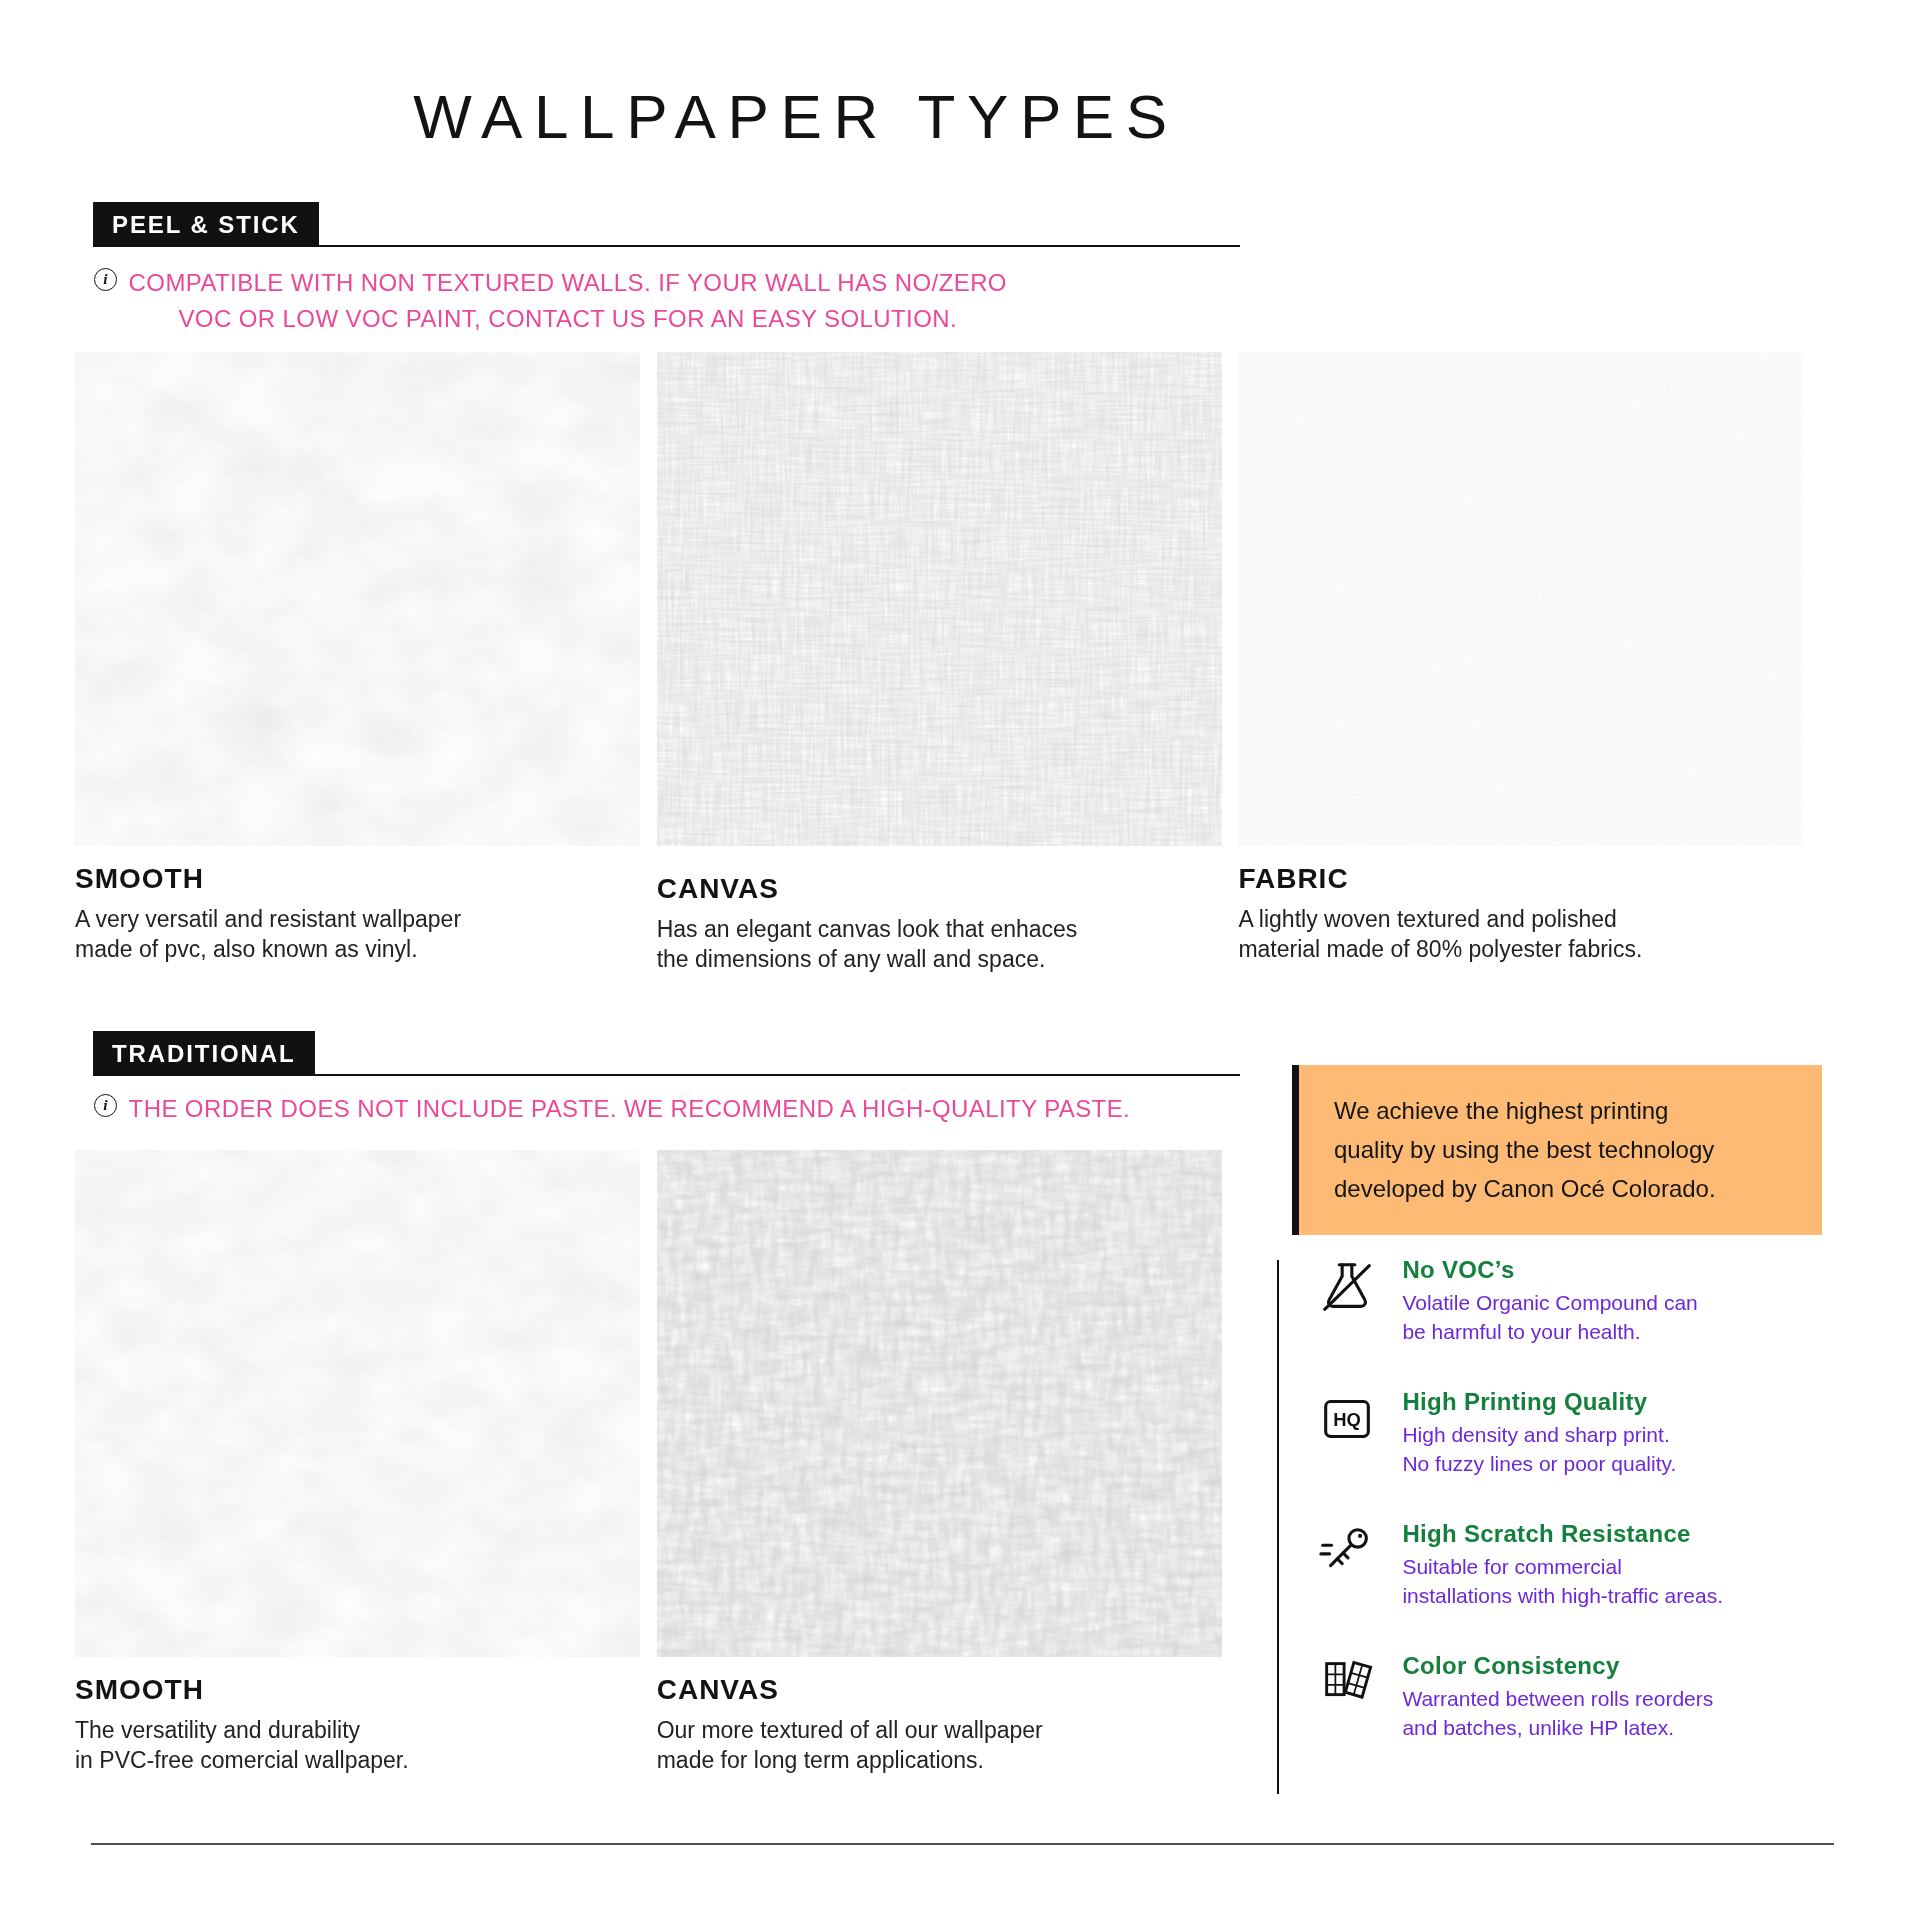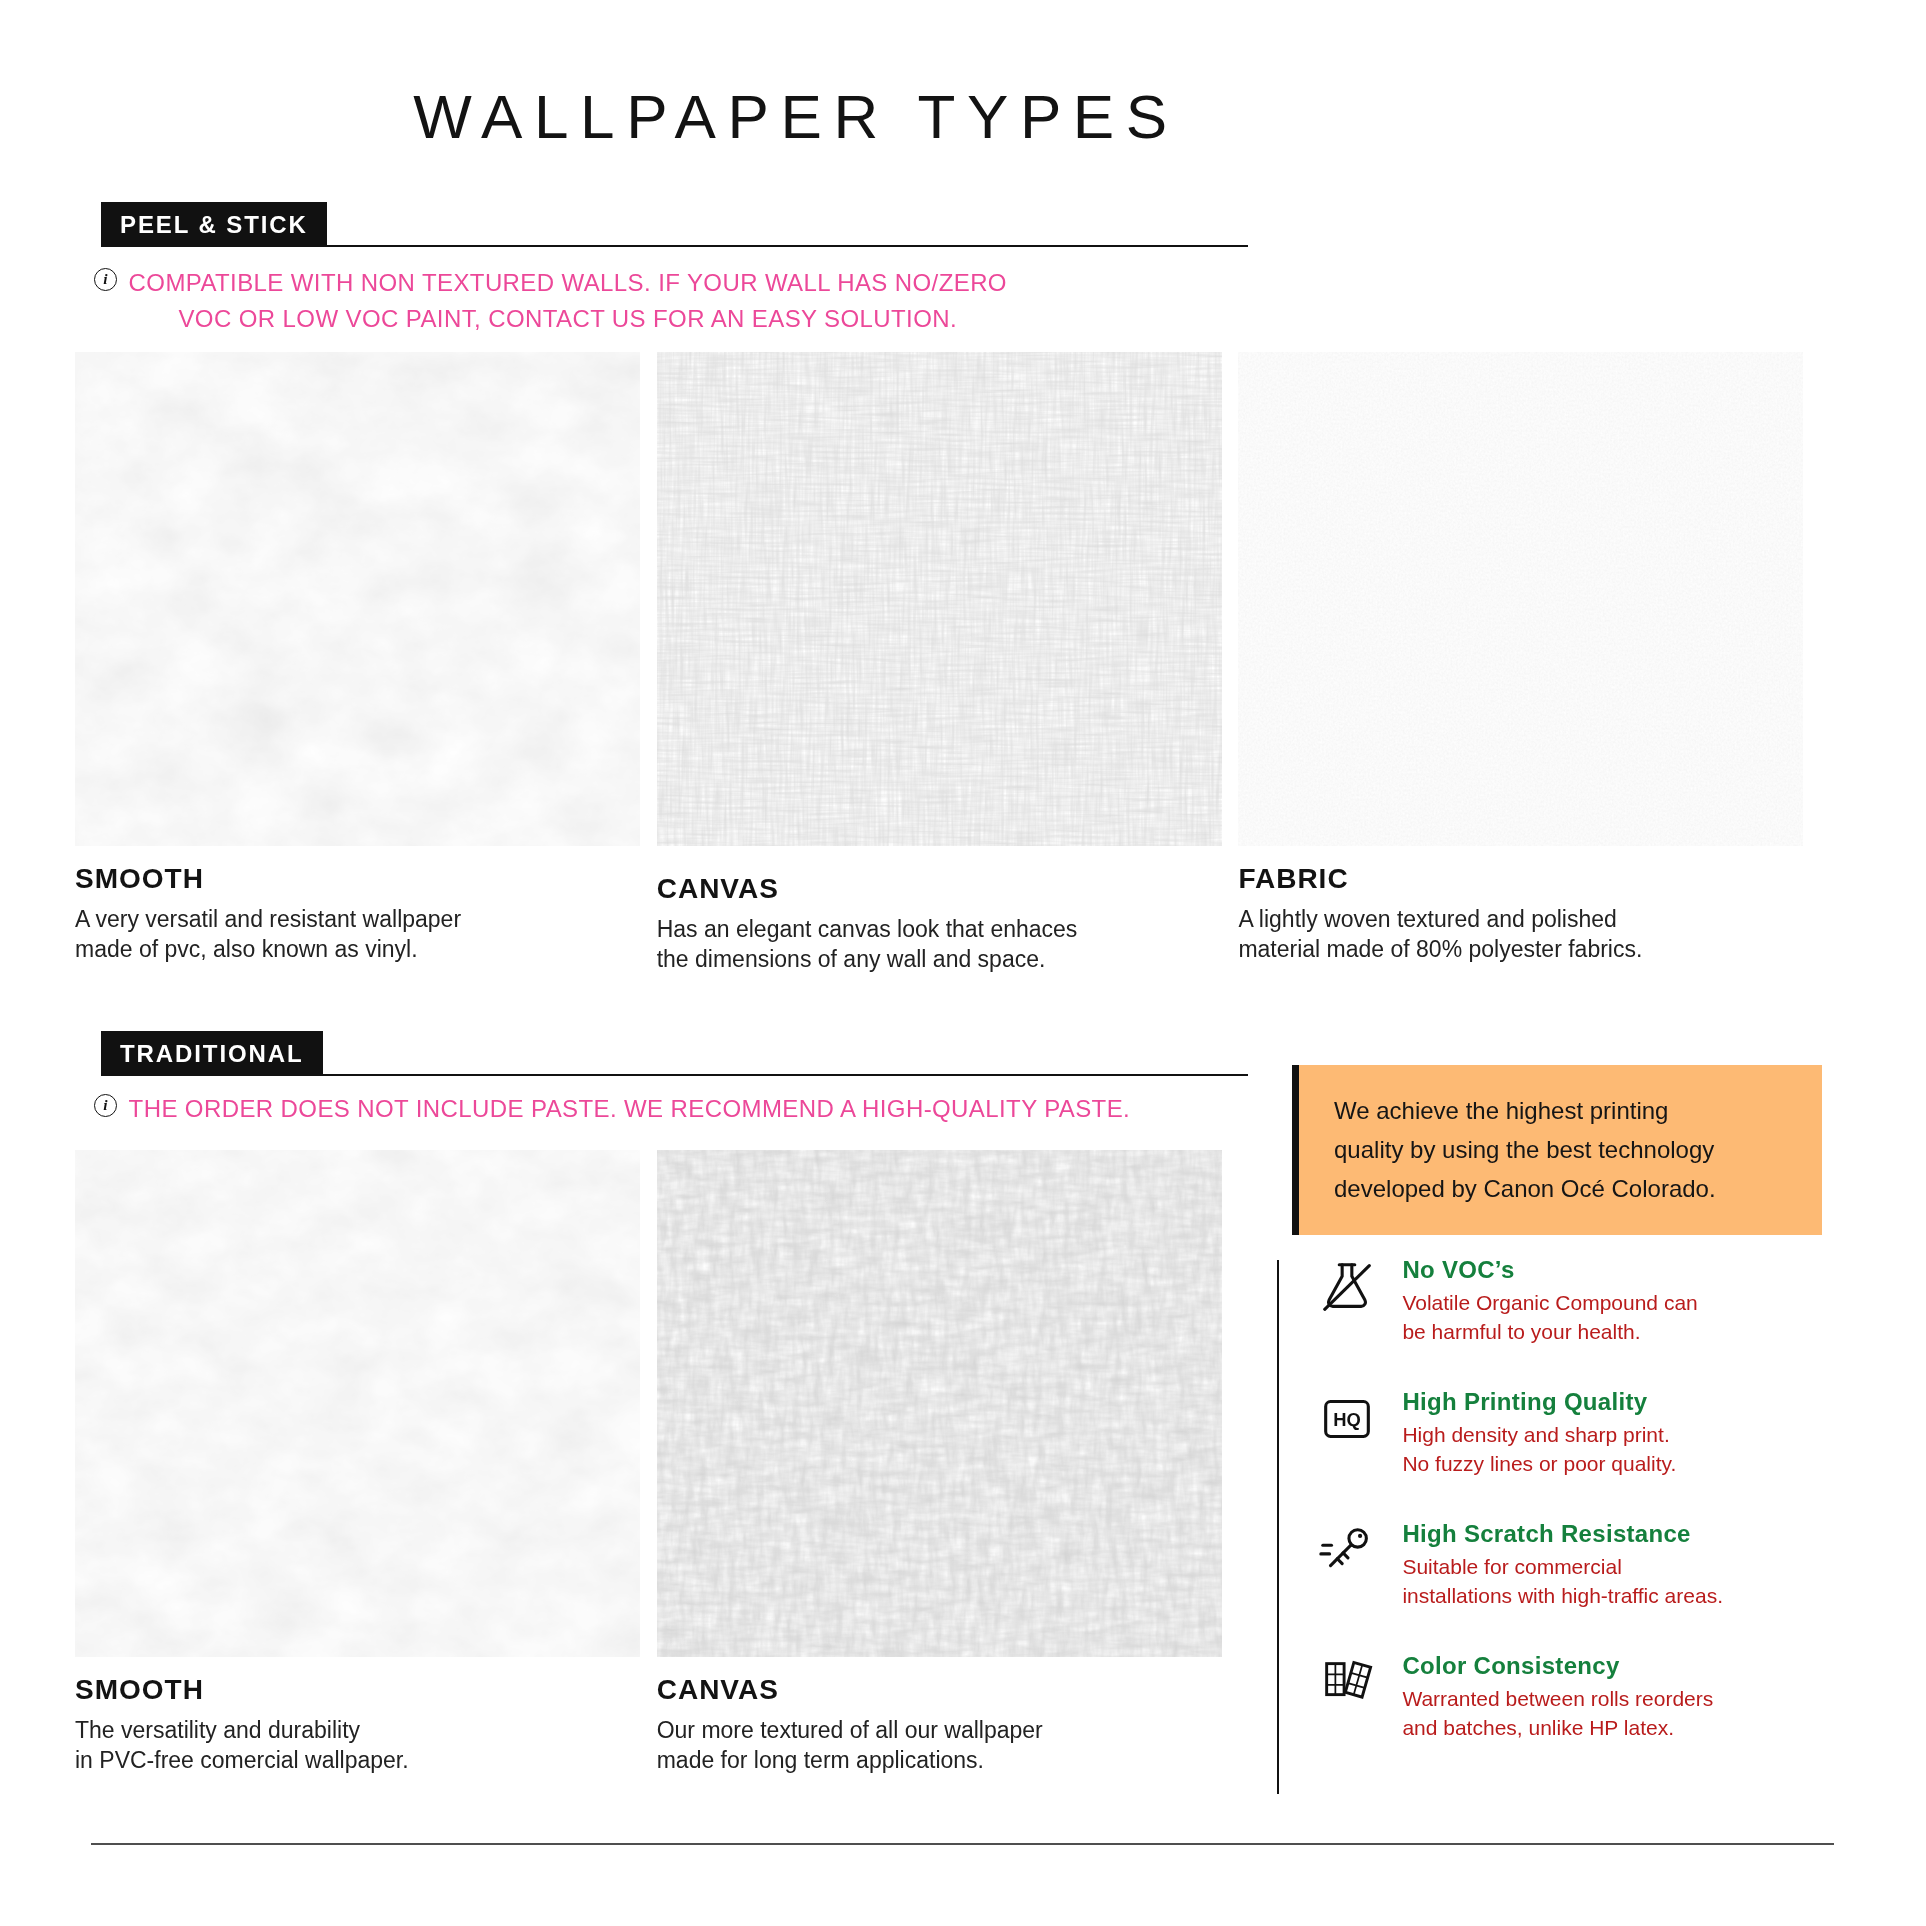--- a/index.html
+++ b/index.html
@@ -3,21 +3,21 @@
 <meta charset="utf-8">
 <style>
   * { margin:0; padding:0; box-sizing:border-box; }
   html,body { background:#ffffff; }
   body { width:1926px; height:1926px; position:relative; font-family:"Liberation Sans",sans-serif; color:#111; }
   .page { position:absolute; inset:0; background:#fff; overflow:hidden; }
 
   .title { position:absolute; top:81px; left:154px; width:1284px; text-align:center;
            font-size:62px; font-weight:400; letter-spacing:11.6px; color:#131313; }
 
-  .section-header { position:absolute; left:101px; width:1147px; display:flex; align-items:flex-end; }
+  .section-header { position:absolute; left:93px; width:1147px; display:flex; align-items:flex-end; }
   .sh-peel { top:202px; }
   .sh-trad { top:1031px; }
   .section-label { background:#111; color:#fff; font-size:24px; font-weight:700; letter-spacing:1.9px;
                    padding:9px 19px 8.3px; white-space:nowrap; }
   .section-rule { flex:1; border-bottom:2.6px solid #111; }
 
   .note { position:absolute; left:94px; display:flex; gap:11.6px; align-items:flex-start; }
   .note-peel { top:265px; }
   .note-trad { top:1091px; }
   .info-icon { width:23px; height:23px; border:1.9px solid #111; border-radius:50%;
@@ -41,21 +41,21 @@
   .quality-box { position:absolute; left:1292px; top:1065px; width:530px; background:#fdba74;
                  border-left:7px solid #111; padding:27px 28px 26px 35px; }
   .quality-text { font-size:24px; line-height:1.62; white-space:pre-line; color:#151515; }
 
   .features-divider { position:absolute; left:1277px; top:1260px; width:1.9px; height:534px; background:#111; }
   .features { position:absolute; left:1316px; top:1256px; width:514px; display:flex; flex-direction:column; gap:41px; }
   .feature { display:flex; gap:24.4px; align-items:flex-start; }
   .feature-icon { width:62px; height:62px; flex:0 0 62px; }
   .feature-icon svg { width:100%; height:100%; display:block; }
   .feature-title { font-size:24px; font-weight:700; letter-spacing:0.3px; color:#15803d; }
-  .feature-desc { margin-top:5.1px; font-size:21px; line-height:1.38; white-space:pre-line; color:#b91c1c; }
+  .feature-desc { margin-top:5.1px; font-size:21px; line-height:1.38; white-space:pre-line; color:#6d28d9; }
 
   .bottom-rule { position:absolute; left:91px; top:1843px; width:1743px; height:1.9px; background:#4f4f4f; }
 </style>
 </head>
 <body>
 
 <svg width="0" height="0" style="position:absolute" aria-hidden="true">
   <defs>
     <filter id="tex-smooth" x="0%" y="0%" width="100%" height="100%">
       <feTurbulence type="fractalNoise" baseFrequency="0.009 0.013" numOctaves="5" seed="8"></feTurbulence>

